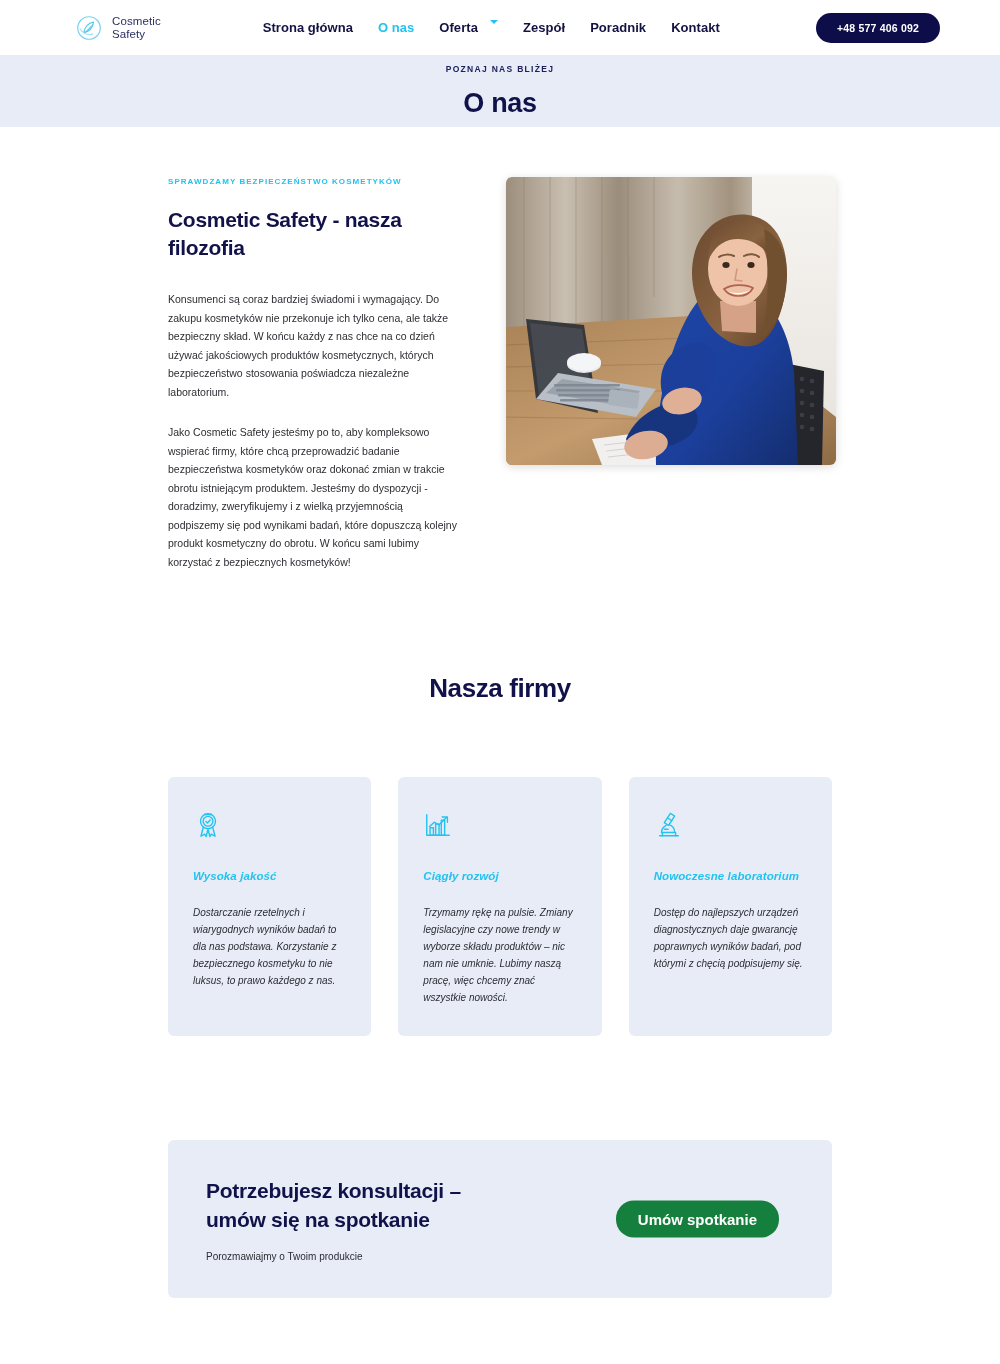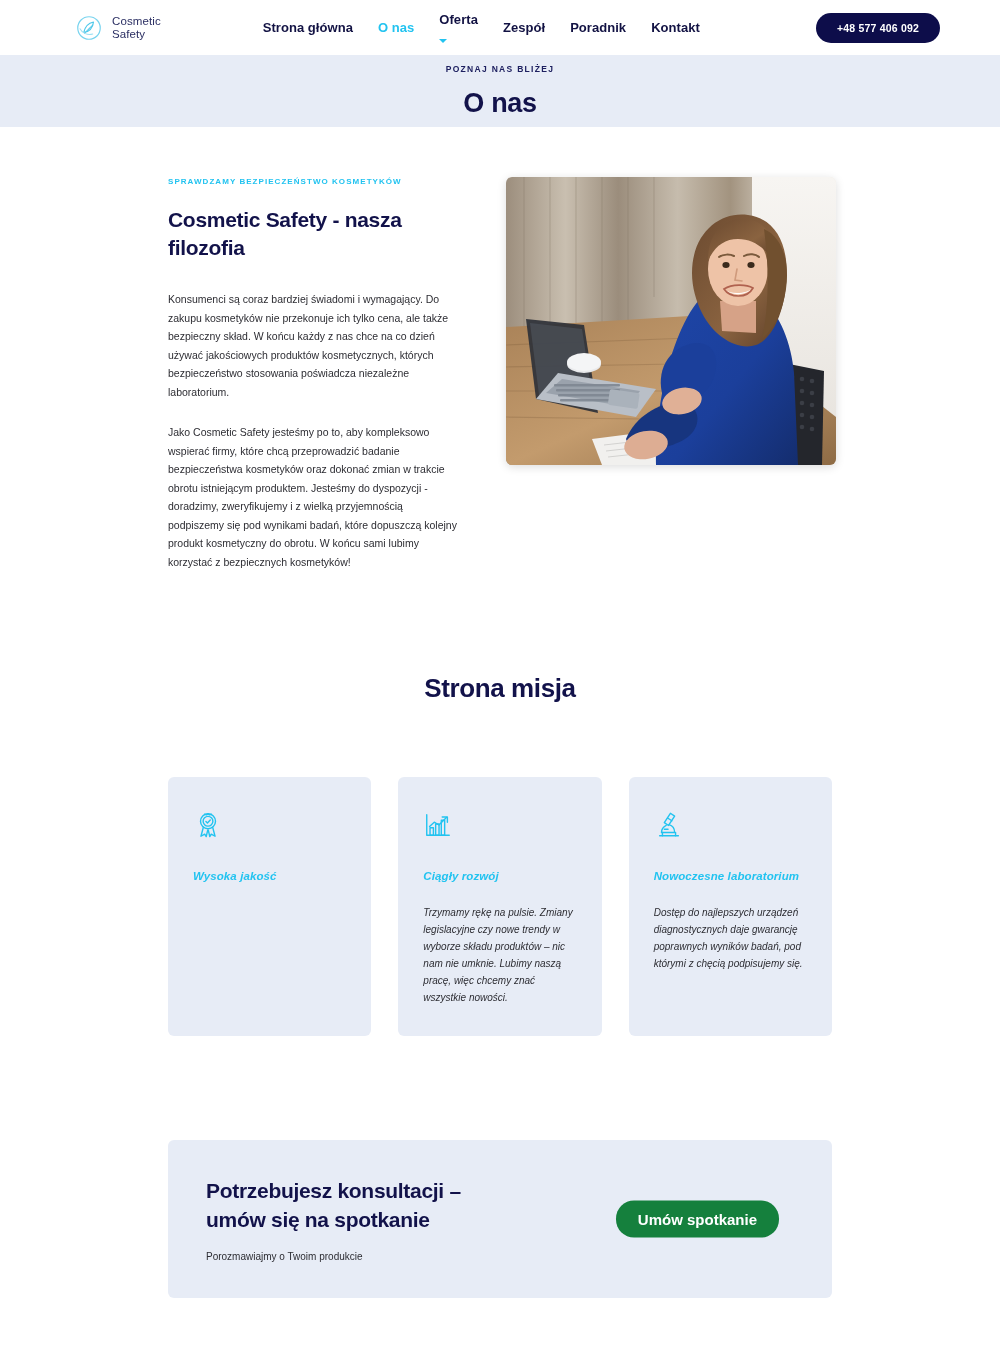--- a/index.html
+++ b/index.html
@@ -41,21 +41,21 @@
   }
   .nav-item {
     font-size: 13px;
     font-weight: 700;
     color: #121243;
     letter-spacing: .05px;
     white-space: nowrap;
     cursor: pointer;
   }
   .nav-item.active { color: #22c3f0; }
-  .nav-has-caret { display: flex; align-items: flex-start; gap: 12px; flex-direction: column; }
+  .nav-has-caret { display: flex; align-items: flex-start; gap: 12px; }
   .caret {
     width: 0; height: 0;
     border-left: 4px solid transparent;
     border-right: 4px solid transparent;
     border-top: 4px solid #22c3f0;
   }
   .phone-btn {
     position: absolute;
     right: 60px;
     top: 13px;
@@ -384,37 +384,38 @@
         </g>
         <path d="M231 92 L229 103 L236 104" fill="none" stroke="#cf9a7c" stroke-width="1.6" stroke-linecap="round"></path>
         <path d="M218 112 C225 119 240 119 247 111 C241 117 224 118 218 112 Z" fill="#ffffff"></path>
         <path d="M218 112 C226 107 240 107 247 111 C241 122 224 121 218 112 Z" fill="none" stroke="#b0624f" stroke-width="1.7"></path>
       </svg>
     </div>
   </div>
 </section>
 
 <section class="mission">
-  <h2 class="mission-title">Strona misja</h2>
+  <h2 class="mission-title">Nasza firmy</h2>
 </section>
 
 <div class="cards">
 
   <div class="card">
     <div class="card-icon">
       <svg viewBox="0 0 32 32" width="30" height="30" fill="none" stroke="#22c3f0" stroke-width="1.5" stroke-linecap="round" stroke-linejoin="round">
         <circle cx="16" cy="12" r="8"></circle>
         <circle cx="16" cy="12" r="5.2"></circle>
         <path d="M13.8 12.2l1.6 1.6 3-3.2"></path>
         <path d="M16 4l1.6 1.2L19.6 4.6M16 4l-1.6 1.2L12.4 4.6"></path>
         <path d="M11 18.5L8.5 28l4-2.2 1.6 2.6 1.6-7"></path>
         <path d="M21 18.5L23.5 28l-4-2.2-1.6 2.6-1.6-7"></path>
       </svg>
     </div>
     <div class="card-title">Wysoka jakość</div>
+    <div class="card-text">Dostarczanie rzetelnych i wiarygodnych wyników badań to dla nas podstawa. Korzystanie z bezpiecznego kosmetyku to nie luksus, to prawo każdego z nas.</div>
   </div>
 
   <div class="card">
     <div class="card-icon">
       <svg viewBox="0 0 32 32" width="30" height="30" fill="none" stroke="#22c3f0" stroke-width="1.5" stroke-linecap="round" stroke-linejoin="round">
         <path d="M4 5v22h24"></path>
         <rect x="7.5" y="19" width="3.6" height="8"></rect>
         <rect x="13.5" y="15" width="3.6" height="12"></rect>
         <rect x="19.5" y="11" width="3.6" height="16"></rect>
         <path d="M7 17.5l5-4.5 5 3 8-8"></path>

